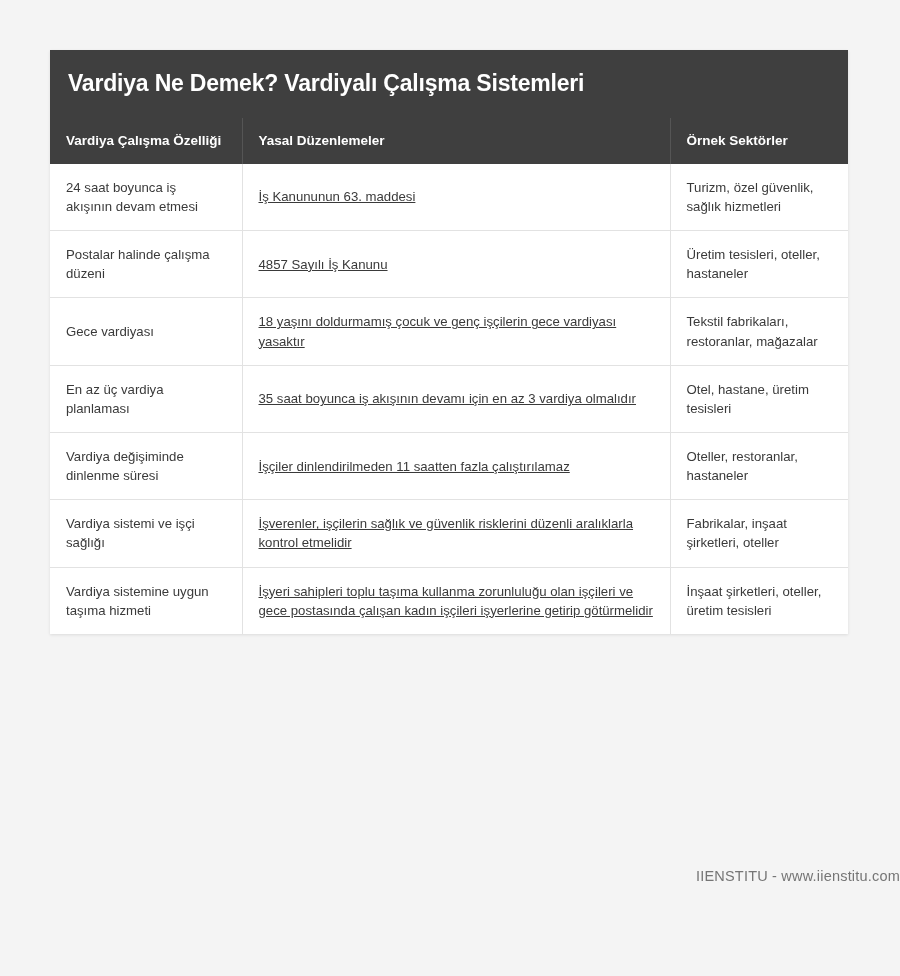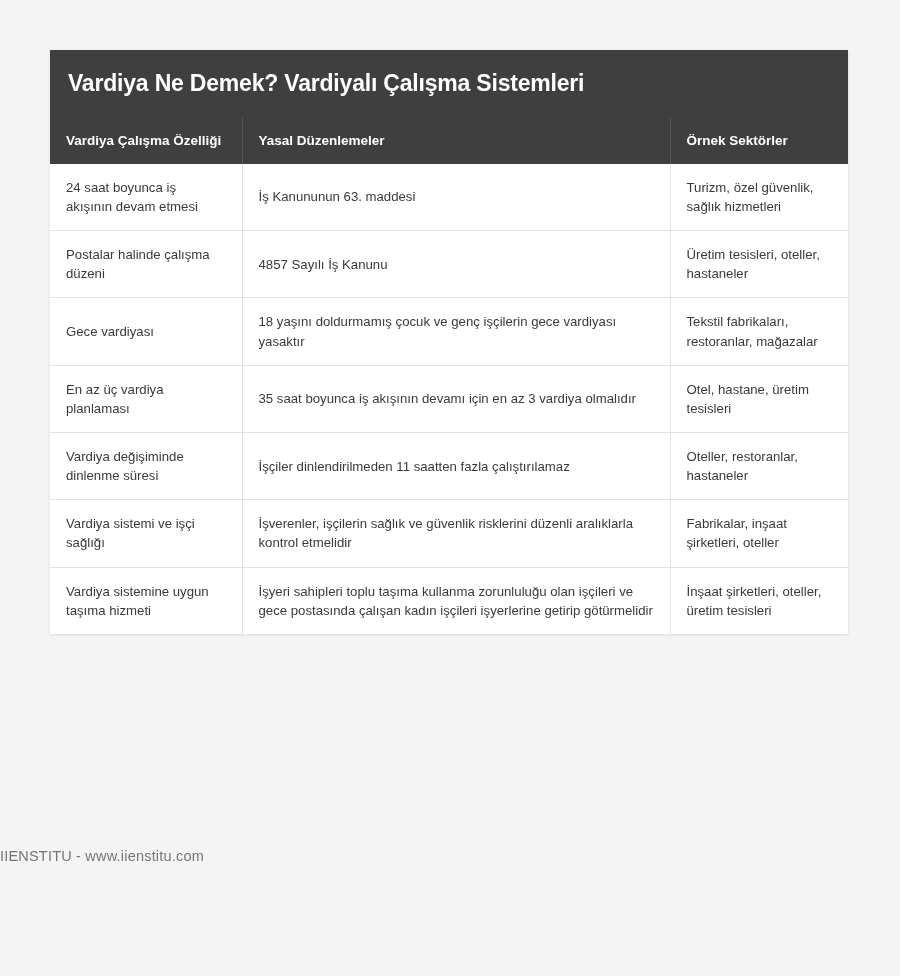--- a/index.html
+++ b/index.html
@@ -76,29 +76,29 @@
   table.data-table tbody td:last-child {
     border-right: none;
   }
   table.data-table tbody tr:last-child td {
     border-bottom: none;
   }
   .col-1 { width: 192px; }
   .col-2 { width: 428px; }
   .col-3 { width: 178px; }
 
-  .cell-mid { font-weight: normal; }
+  .cell-mid { font-weight: normal; text-decoration: underline; }
   .cell-right { }
 
   .footer {
     position: absolute;
     left: 0;
-    top: 848px;
+    top: 868px;
     width: 900px;
-    text-align: left;
+    text-align: right;
     font-size: 14.5px;
     color: #757575;
     letter-spacing: 0.2px;
   }
 </style>
 </head>
 <body>
 
 <div class="page">
 

